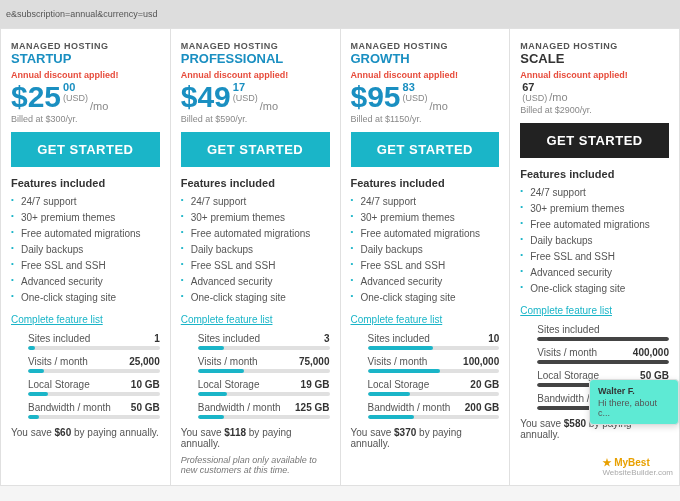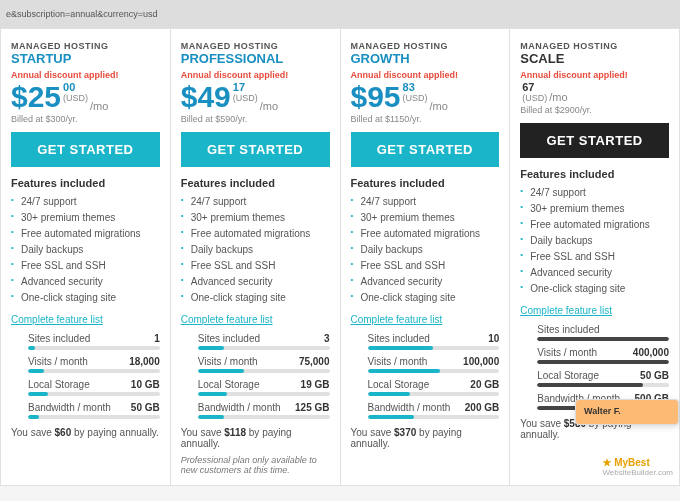--- a/index.html
+++ b/index.html
@@ -204,27 +204,27 @@
     }
     .watermark-brand {
       font-size: 10px;
       font-weight: bold;
       color: #e8a000;
     }
     .chat-popup {
       position: absolute;
       bottom: 60px;
       right: 0;
-      background: #fdba74;
+      background: #5eead4;
       border: 1px solid #ddd;
       border-radius: 4px;
       padding: 6px 8px;
       font-size: 9px;
       color: #555;
-      width: 104px;
+      width: 90px;
       box-shadow: 0 2px 6px rgba(0,0,0,0.15);
       z-index: 10;
     }
     .chat-popup-name {
       font-weight: bold;
       color: #333;
       font-size: 9px;
       margin-bottom: 2px;
     }
     .url-bar {
@@ -276,21 +276,21 @@
       <div class="stats-section">
         <div class="stat-row">
           <span class="stat-label">Sites included</span>
           <span class="stat-value">1</span>
         </div>
         <div class="stat-bar">
           <div class="stat-bar-fill" style="width: 5%;"></div>
         </div>
         <div class="stat-row">
           <span class="stat-label">Visits / month</span>
-          <span class="stat-value">18,000</span>
+          <span class="stat-value">25,000</span>
         </div>
         <div class="stat-bar">
           <div class="stat-bar-fill" style="width: 12%;"></div>
         </div>
         <div class="stat-row">
           <span class="stat-label">Local Storage</span>
           <span class="stat-value">10 GB</span>
         </div>
         <div class="stat-bar">
           <div class="stat-bar-fill" style="width: 15%;"></div>
@@ -476,19 +476,20 @@
           <span class="stat-label">Bandwidth / month</span>
           <span class="stat-value">500 GB</span>
         </div>
         <div class="stat-bar">
           <div class="stat-bar-fill" style="width: 90%;"></div>
         </div>
       </div>
       <div class="savings-note">You save <strong>$580</strong> by paying annually.</div>
       <div class="chat-popup">
         <div class="chat-popup-name">Walter F.</div>
+        <div>Hi there, about c...</div>
       </div>
       <div class="watermark">
         <div class="watermark-brand">★ MyBest</div>
         <div>WebsiteBuilder.com</div>
       </div>
     </div>
   </div>
 
 </body></html>

